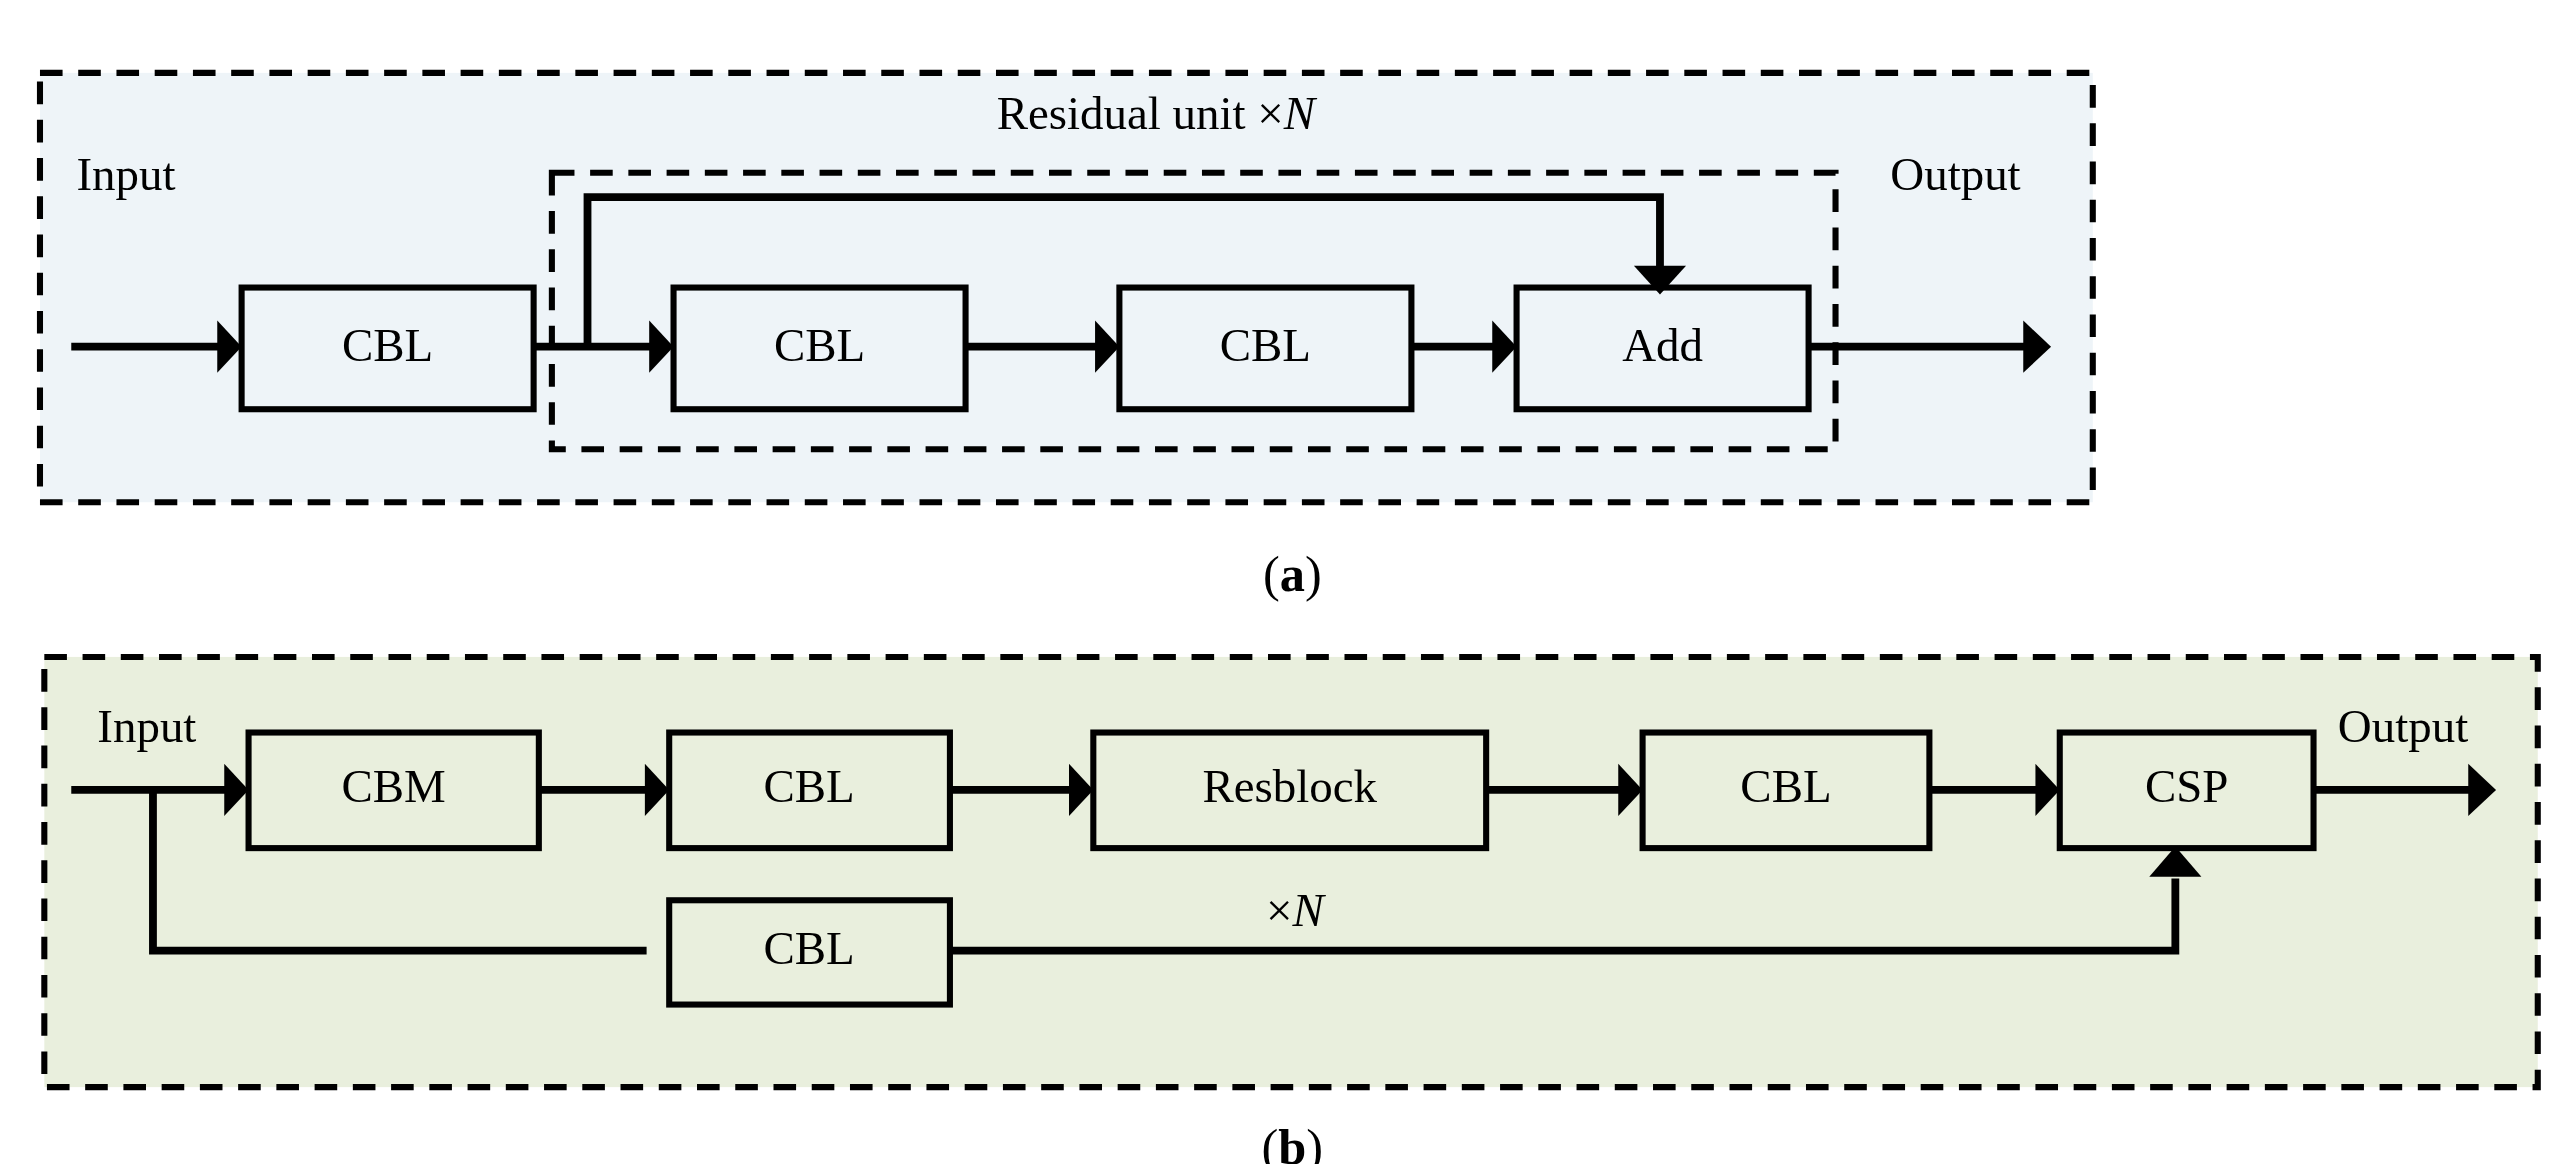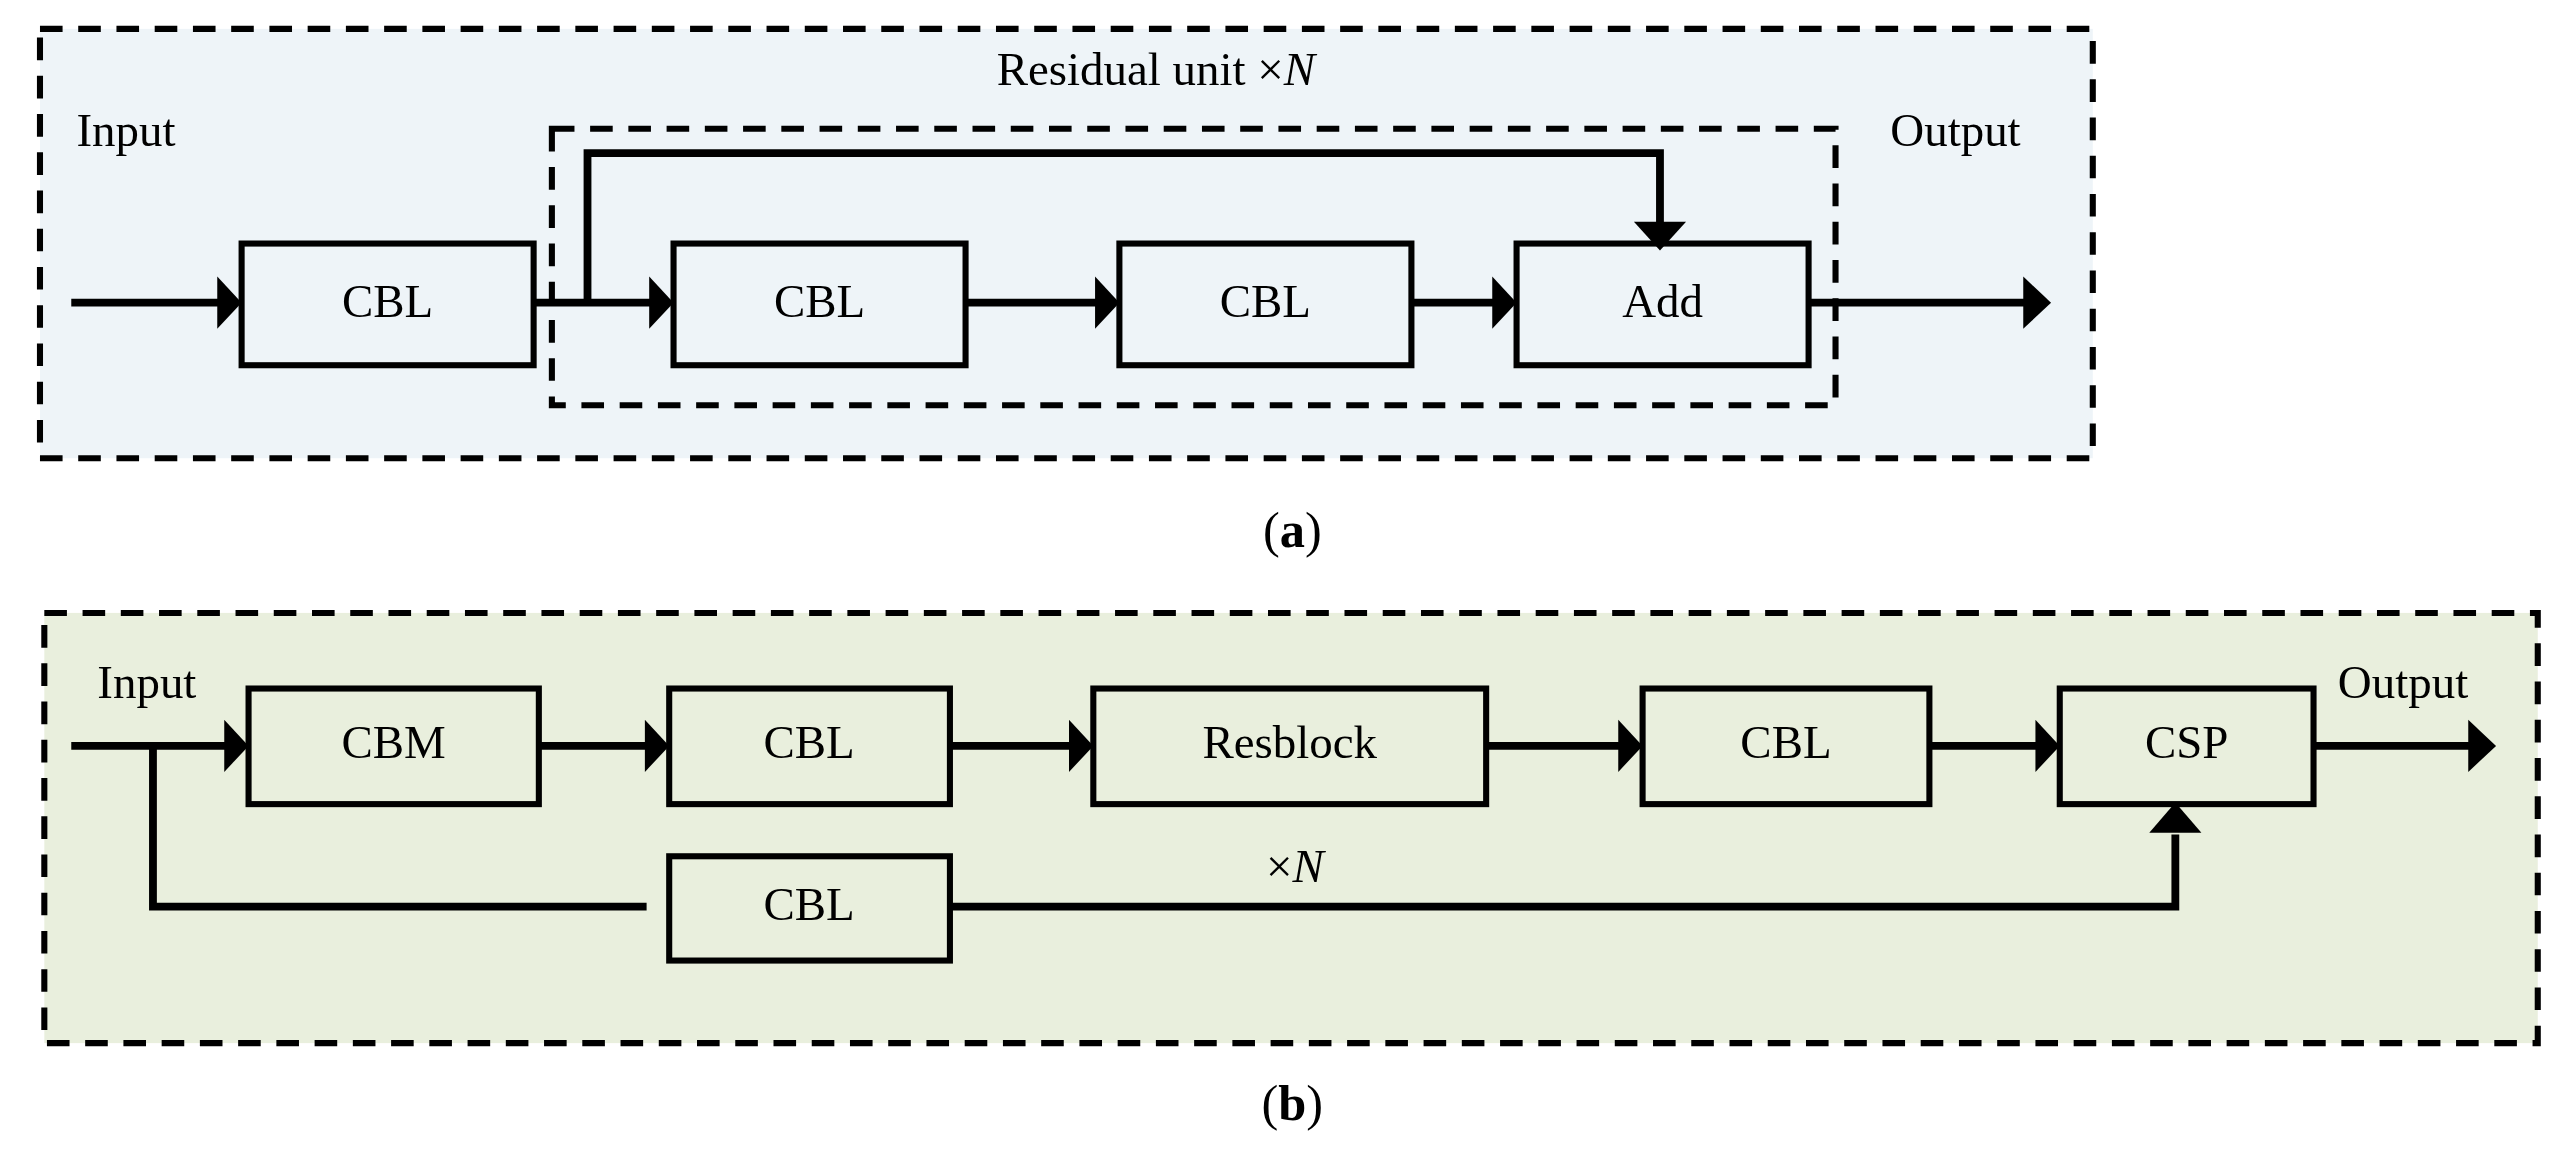--- a/index.html
+++ b/index.html
@@ -11,20 +11,21 @@
   body {
     width: 2576px;
     height: 1165px;
     font-family: "Liberation Serif", "DejaVu Serif", serif;
     overflow: hidden;
   }
   #diagram-root {
     position: relative;
     width: 2576px;
     height: 819px;
+    margin-top: 44px;
   }
   svg.diagram-canvas {
     display: block;
     width: 2576px;
     height: 1165px;
   }
   .panel-fill-a { fill: #eef4f8; }
   .panel-fill-b { fill: #e9efdd; }
   .panel-border {
     fill: none;

